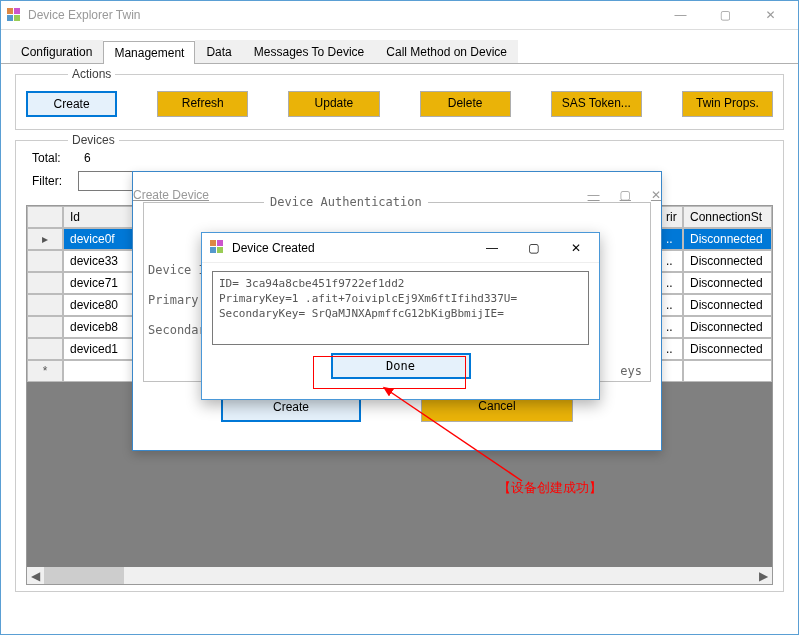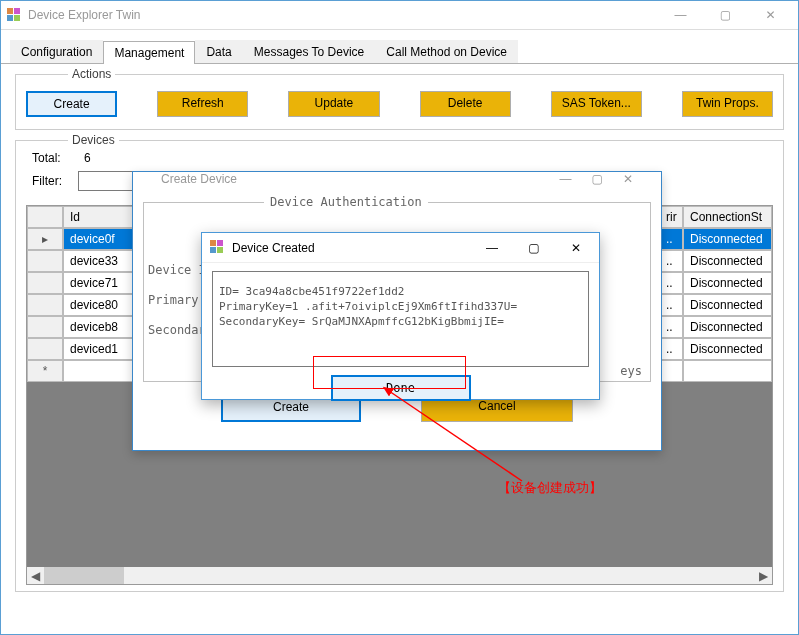--- a/index.html
+++ b/index.html
@@ -57,35 +57,35 @@
 .tr.selected .td.cs { background: #0078d7; color: #fff; }
 .tr .td.sel { text-align: center; color: #555; }
 
 
 .hscroll { position: absolute; bottom: 0; left: 0; right: 0; height: 17px; background: #f0f0f0; display: flex; align-items: center; }
 .hscroll .arr { width: 17px; height: 17px; display: flex; align-items: center; justify-content: center; color: #606060; }
 .hscroll .thumb { position: absolute; left: 17px; height: 17px; width: 80px; background: #cdcdcd; }
 
 
 .dlg1 { position: absolute; left: 132px; top: 171px; width: 530px; height: 280px; background: #fff; border: 1px solid #3a87c9; box-shadow: 0 4px 10px rgba(0,0,0,0.2); }
-.dlg1 .dlg-title { height: 30px; display: flex; align-items: flex-start; padding: 0 28px; color: #999; }
+.dlg1 .dlg-title { height: 30px; display: flex; align-items: flex-end; padding: 0 0; color: #999; text-decoration: underline; }
 .dlg1 .dlg-wc { margin-left: auto; display: flex; gap: 20px; color: #999; }
 .dlg1 .dlg-body { border: 1px solid #c0c0c0; margin: 0 10px 0 10px; padding: 6px; height: 180px; position: relative; }
 .dlg1 .dlg-body .grouplabel { position: absolute; top: -8px; left: 120px; background: #fff; padding: 0 6px; color: #666; font-family: monospace; }
 .dlg1 .dlg-body .formlabel { position: absolute; color: #666; font-family: monospace; }
 .dlg1 .dlg-btns { display: flex; justify-content: center; gap: 60px; margin-top: 10px; }
 .dlg1 .dlg-btns .btn { width: 140px; padding: 6px 0; }
 
 
 .dlg2 { position: absolute; left: 201px; top: 232px; width: 399px; height: 168px; background: #fff; border: 1px solid #4a98d8; box-shadow: 0 5px 14px rgba(0,0,0,0.3); }
 .dlg2 .dlg-title { height: 30px; display: flex; align-items: center; padding: 0 8px; color: #000; border-bottom: 1px solid #eee; }
 .dlg2 .dlg-title .app-icon { width: 16px; height: 16px; margin-right: 6px; }
 .dlg2 .dlg-wc { margin-left: auto; display: flex; gap: 12px; }
 .dlg2 .dlg-wc div { width: 30px; text-align: center; }
-.dlg2 .txtbox { margin: 8px 10px; border: 1px solid #7a7a7a; background: #fff; padding: 12px 6px; height: 96px; overflow: hidden; }
+.dlg2 .txtbox { margin: 8px 10px; border: 1px solid #7a7a7a; background: #fff; padding: 4px 6px; height: 74px; overflow: hidden; }
 .dlg2 .txtbox .mono { font-family: "SimSun", monospace; font-size: 11px; color: #555; line-height: 15px; white-space: nowrap; }
 .dlg2 .done-wrap { display: flex; justify-content: center; }
 .dlg2 .done-btn { border: 2px solid #0078d7; background: #e5f1fb; width: 140px; text-align: center; padding: 4px 0; font-family: monospace; }
 
 
 .red-box { position: absolute; left: 313px; top: 356px; width: 153px; height: 33px; border: 1.5px solid #ff0000; pointer-events: none; }
 .red-label { position: absolute; left: 498px; top: 479px; color: #ff0000; font-family: "SimSun", serif; font-size: 13px; }
 .arrow-svg { position: absolute; left: 377px; top: 383px; pointer-events: none; }
 
 

